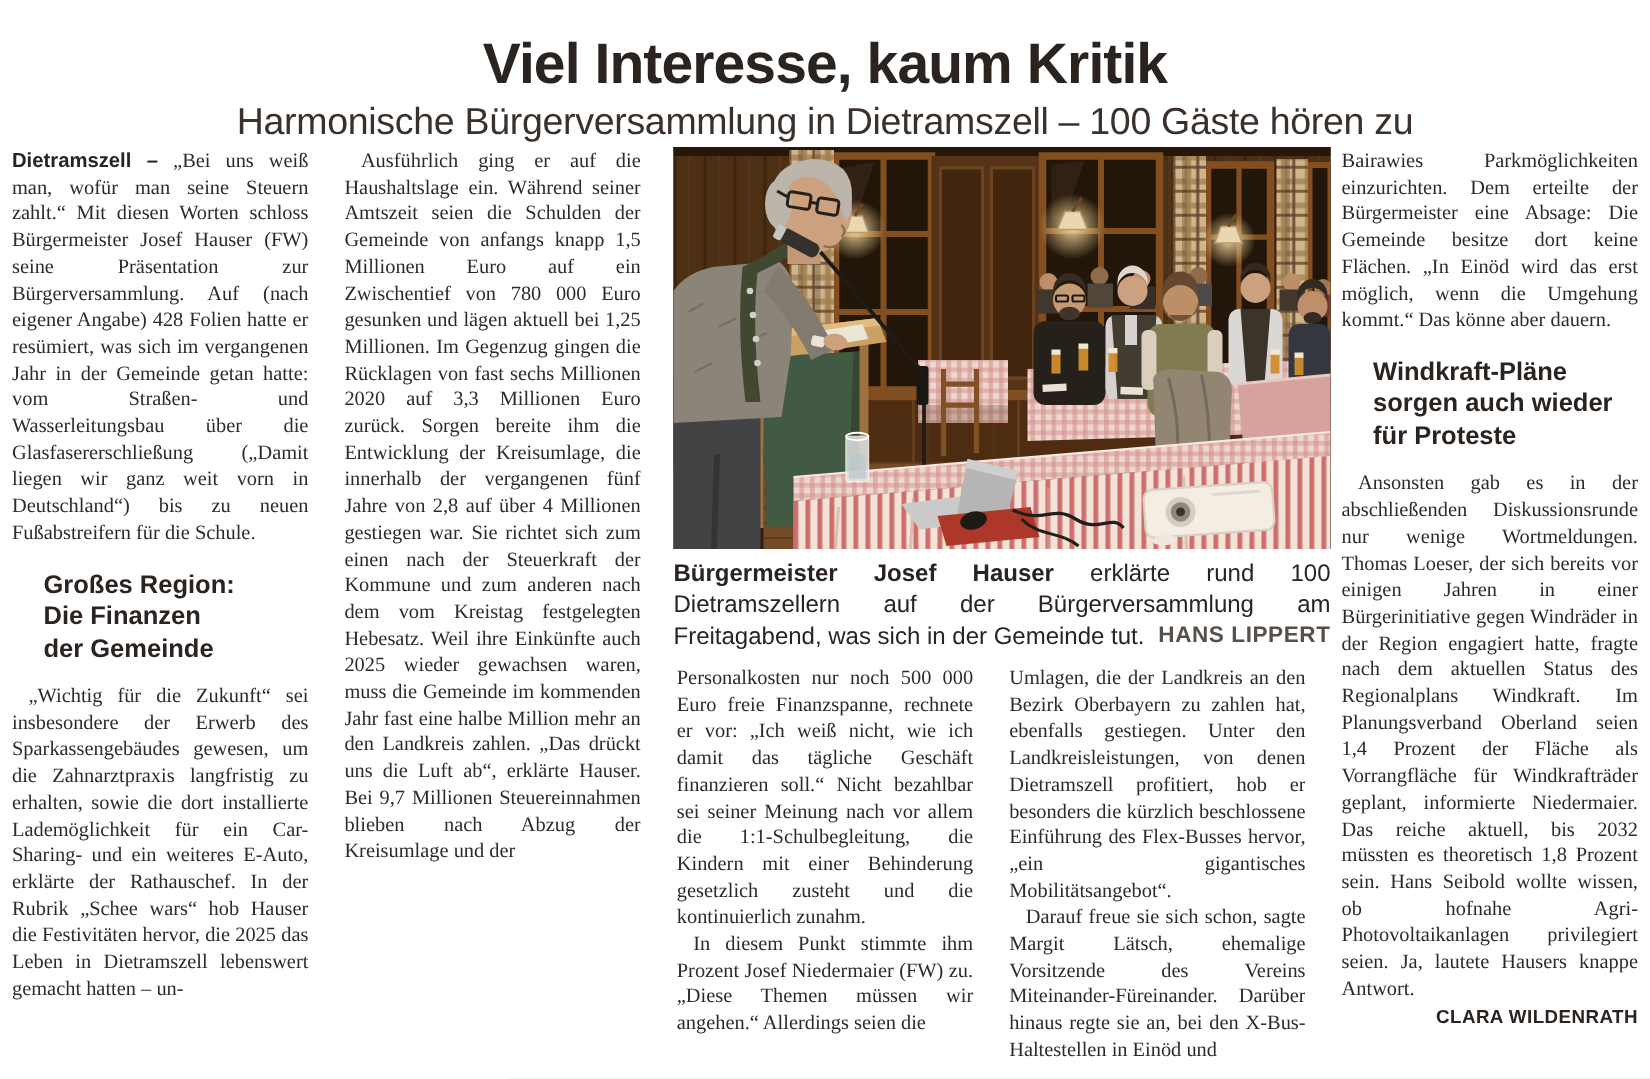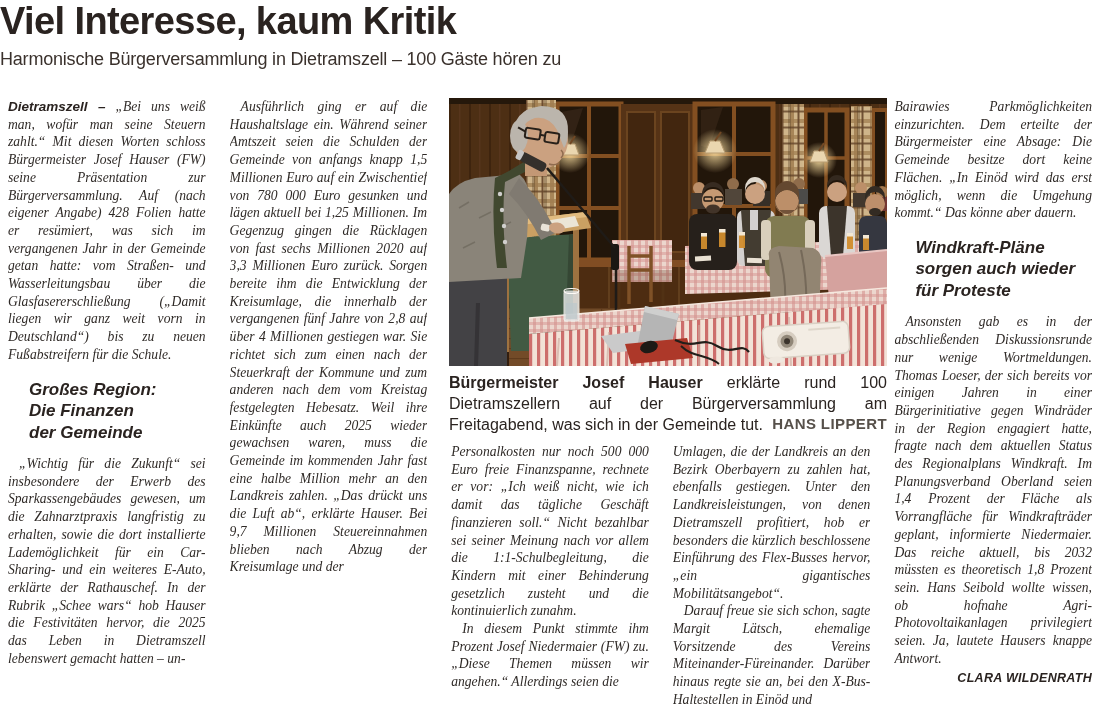--- a/index.html
+++ b/index.html
@@ -3,32 +3,32 @@
 <meta charset="utf-8">
 <style>
   :root{
     --ink:#2a2320; --body:#2f2a27; --subtitle:#3a312c; --credit:#56504a; --paper:#ffffff;
   }
   html,body{margin:0;padding:0;background:#e8e8e8;}
   .page{
     position:relative; width:1100px; height:719px; background:var(--paper);
     font-family:"Liberation Serif",serif; overflow:hidden; margin:0 auto;
   }
-  .masthead{ padding-top:0; }
+  .masthead{ text-align:center; padding-top:22px; }
   .masthead h1{
     margin:0; font-family:"Liberation Sans",sans-serif; font-weight:700;
     font-size:38px; line-height:42px; letter-spacing:-0.6px; color:var(--ink);
   }
   .masthead h2{
     margin:6px 0 0; font-family:"Liberation Sans",sans-serif; font-weight:400;
-    font-size:18px; line-height:23px; letter-spacing:-0.2px; color:var(--subtitle);
+    font-size:25px; line-height:23px; letter-spacing:-0.2px; color:var(--subtitle);
   }
   .columns{
     position:absolute; left:8px; top:98px; width:1084px; height:621px;
-    display:flex; gap:24px; overflow:hidden;font-style:italic;
+    display:flex; gap:24px; overflow:hidden;
   }
   .col{ flex:1 1 0; overflow:hidden; }
   .body{
     margin:0; font-size:13.6px; line-height:17.7px; color:var(--body);
     text-align:justify; hyphens:auto; -webkit-hyphens:auto;
   }
   .indent{ text-indent:11px; }
   .dateline{ font-family:"Liberation Sans",sans-serif; font-weight:700; font-size:13.5px; color:var(--ink); }
   .subhead{
     margin:15px 0 12px; padding-left:21px; white-space:pre-line;

